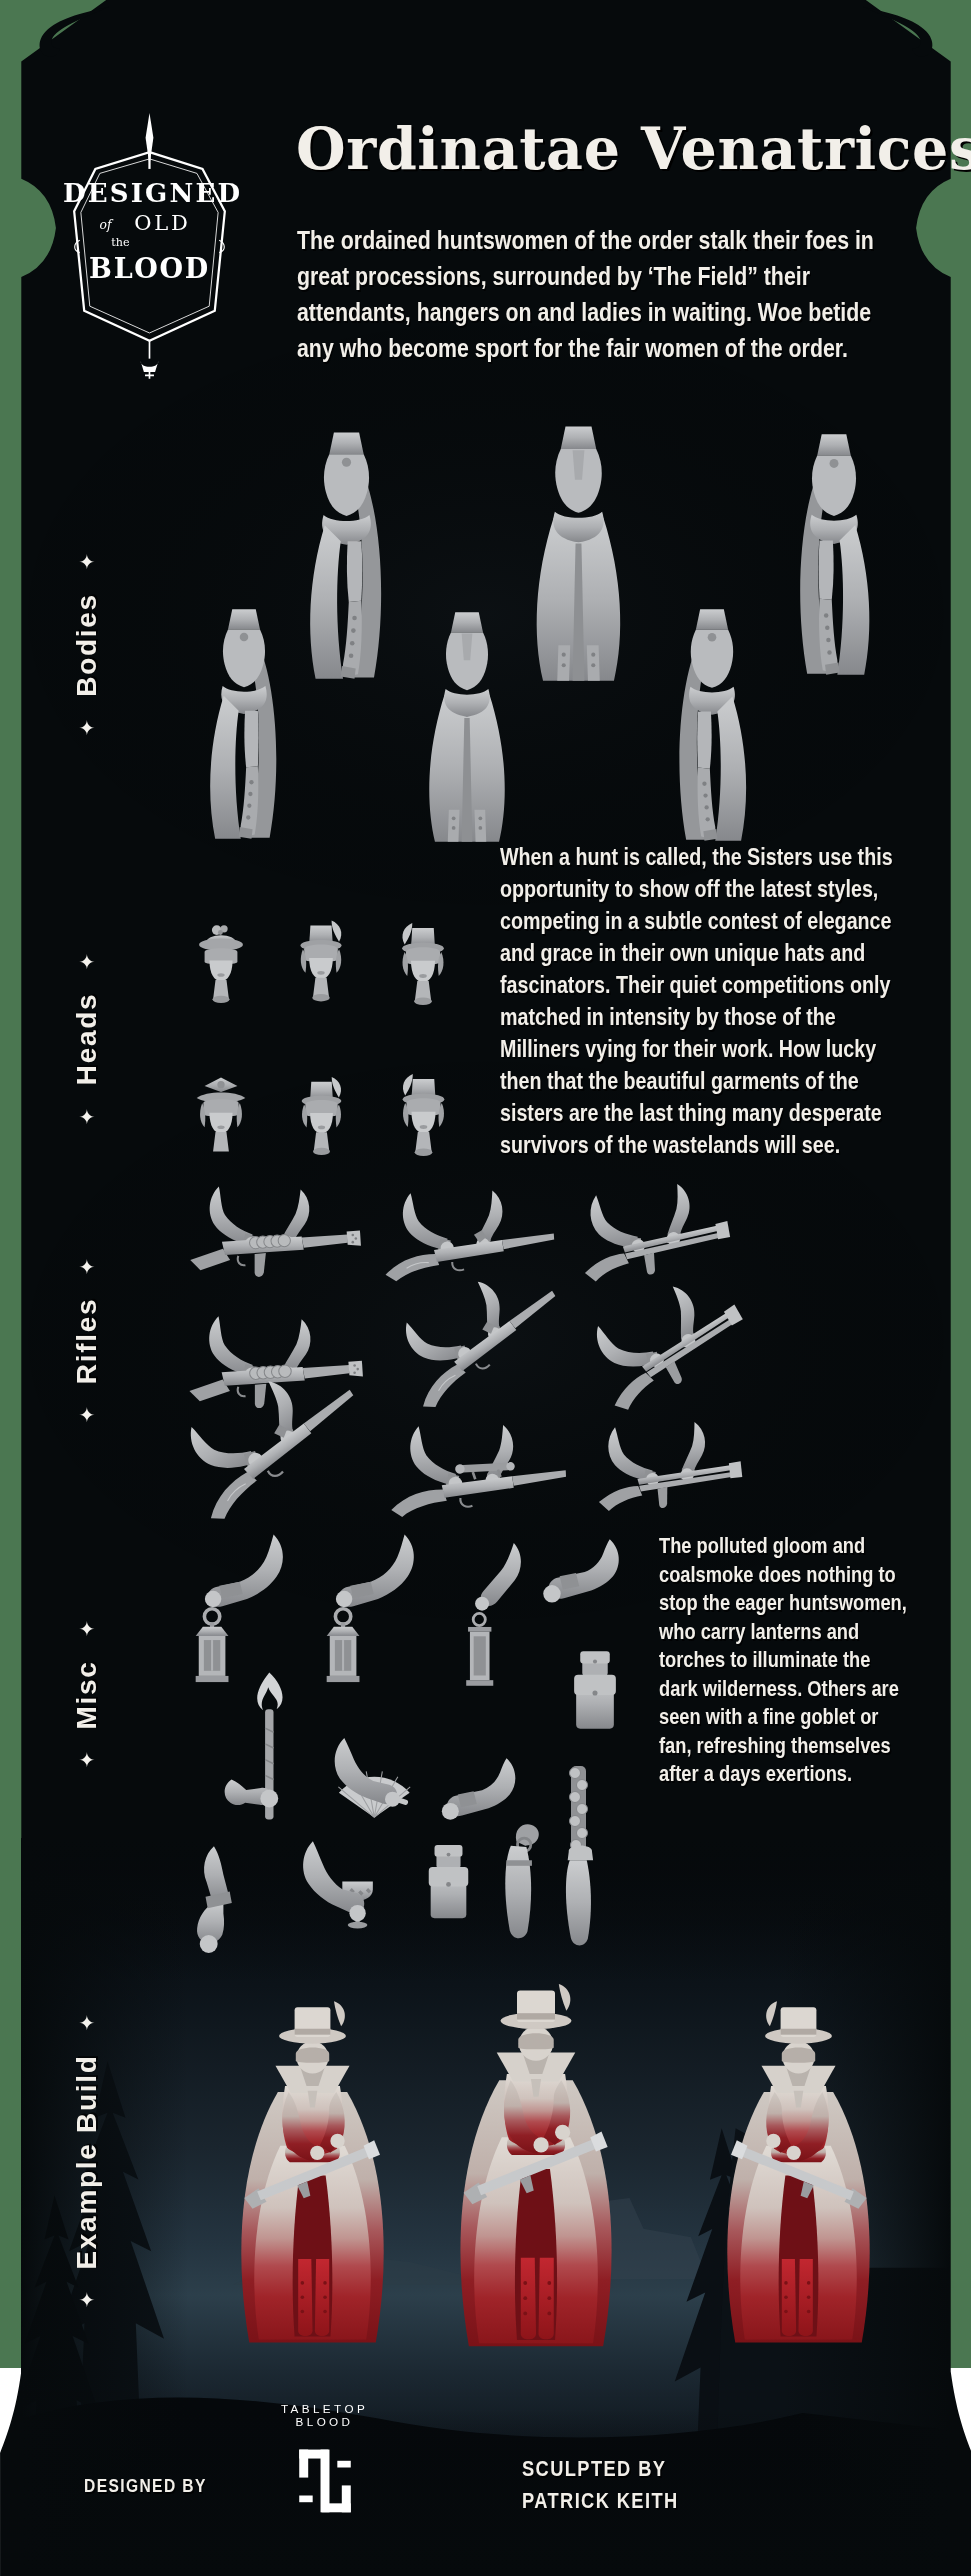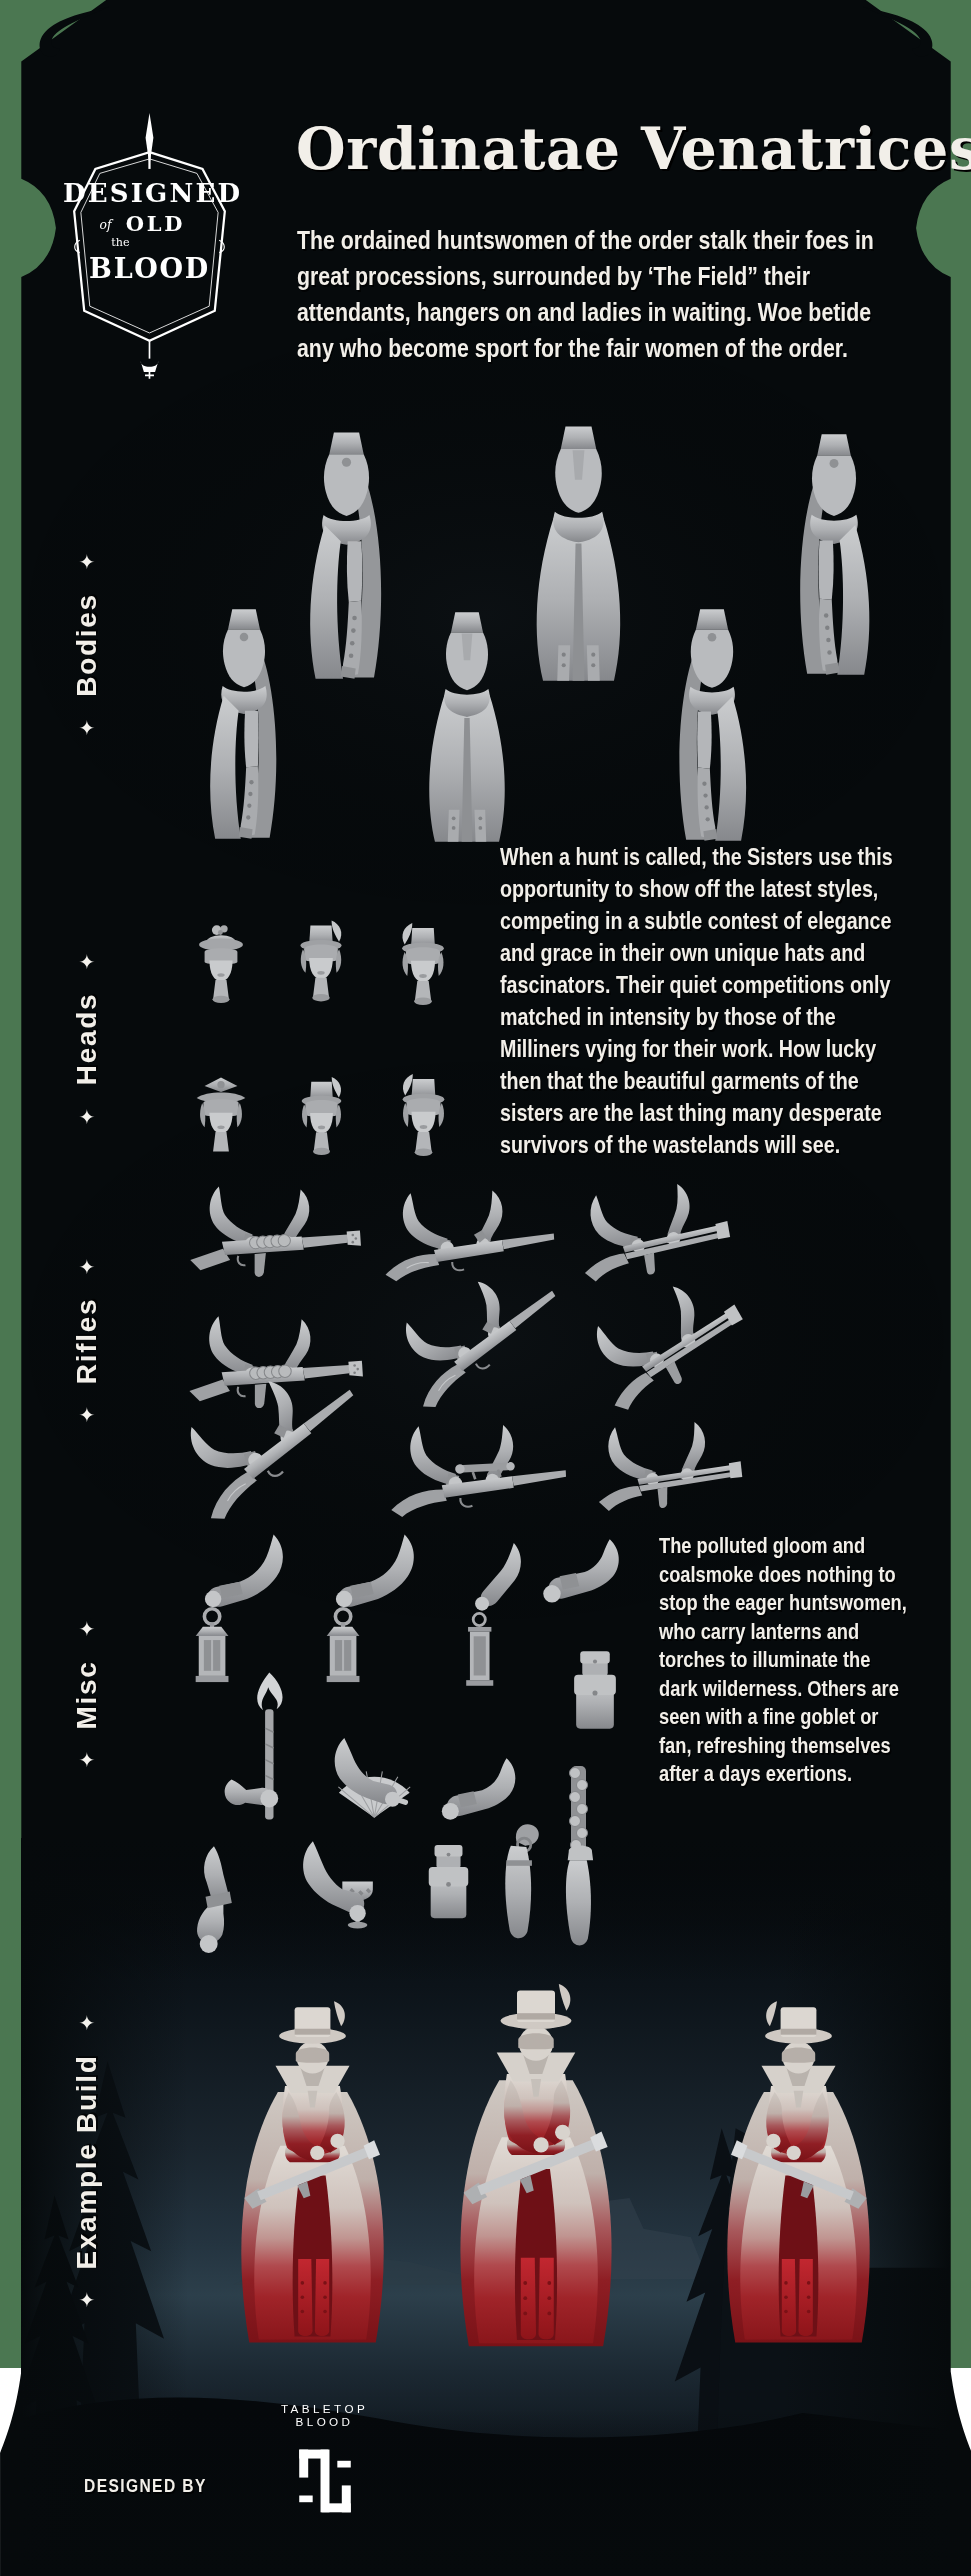--- a/index.html
+++ b/index.html
@@ -42,21 +42,21 @@
   .sprite{position:absolute;}
   .sprite svg{display:block;width:100%;height:100%;overflow:visible;}
 
   
   .logo{position:absolute;left:63px;top:112px;width:173px;height:268px;}
   .logo svg{position:absolute;inset:0;}
   .logo .t{position:absolute;width:100%;text-align:center;font-family:"DejaVu Serif",serif;
     color:#fff;text-shadow:none;}
   .lg-sisters{top:66px;font-size:26px;font-weight:700;letter-spacing:2.2px;}
   .lg-of{top:106px;left:-44px;font-size:12.3px;font-style:italic;}
-  .lg-old{top:99px;left:6px;font-size:21px;font-weight:700;letter-spacing:2.8px;}
+  .lg-old{top:99px;left:13px;font-size:21px;font-weight:400;letter-spacing:2.8px;}
   .lg-the{top:124px;left:-29px;font-size:11.2px;}
   .lg-blood{top:141px;font-size:27px;font-weight:700;letter-spacing:1.7px;}
 
   
   .f-designed{position:absolute;left:84px;top:2475px;font-size:19px;letter-spacing:1.7px;}
   .tt-logo{position:absolute;left:264px;top:2402px;width:121px;height:140px;text-align:center;}
   .tt-name{font-size:11.7px;letter-spacing:3.4px;font-weight:400;color:#fff;}
   .tt-mono{margin-top:5.6px;}
   .f-sculpted{position:absolute;left:522px;top:2453px;font-size:22.3px;line-height:32px;letter-spacing:1.7px;}
   .bombshell{position:absolute;left:700px;top:2435px;width:219px;text-align:center;color:#fff;}
@@ -673,16 +673,20 @@
           <rect x="29" y="18" width="16" height="50"></rect>
           <rect x="69" y="114" width="52" height="16"></rect>
           <rect x="105" y="82" width="16" height="48"></rect>
           <rect x="29" y="100" width="24" height="12"></rect>
           <rect x="97" y="38" width="24" height="12"></rect>
         </g>
       </svg>
     </div>
   </div>
 
+  <div class="f-sculpted gothic">
+    <div><span class="cond">SCULPTED BY</span></div>
+    <div><span class="cond">PATRICK KEITH</span></div>
+  </div>
 
 
 </div>
 
 
 </body></html>

